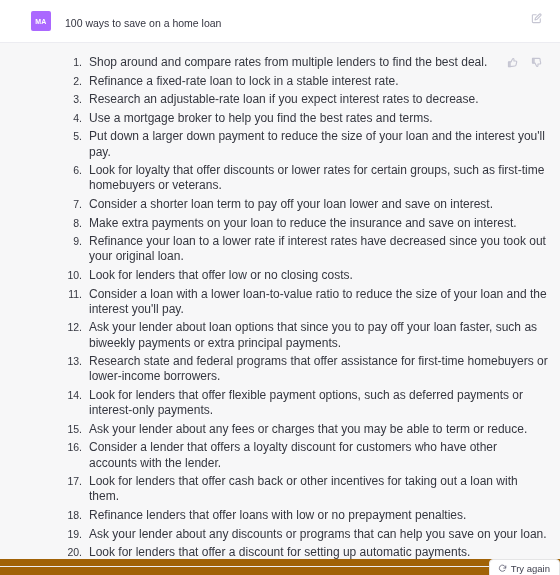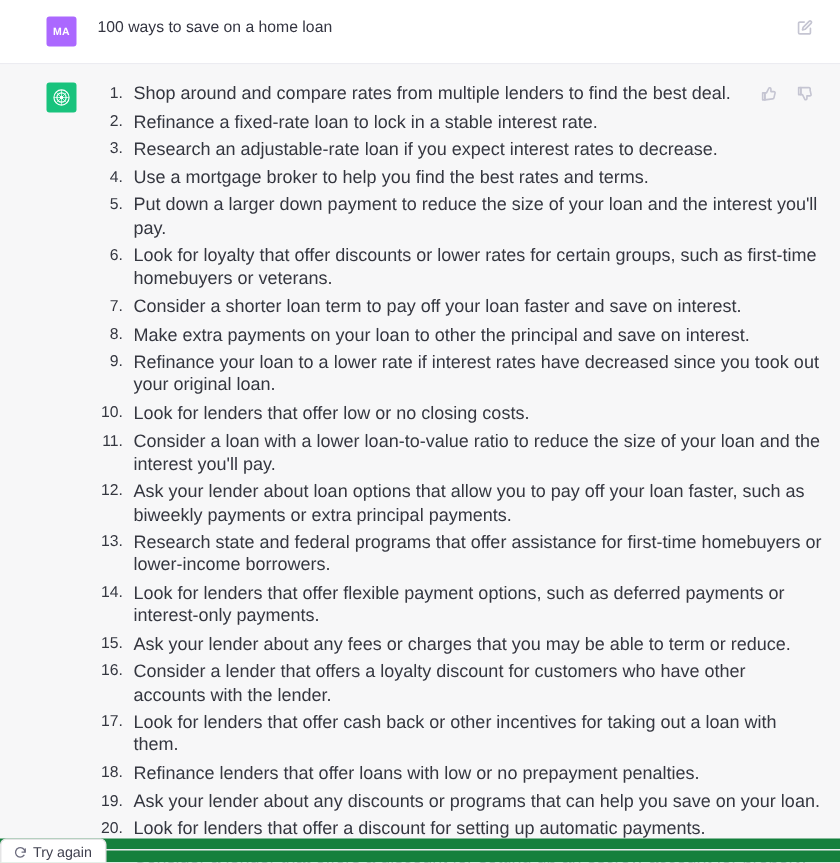--- a/index.html
+++ b/index.html
@@ -30,21 +30,21 @@
   }
   .msg-row.user {
     background: #ffffff;
     border-bottom: 1px solid #ececf1;
   }
   .msg-row.assistant {
     background: #f7f7f8;
   }
   .msg-inner {
     display: flex;
-    align-items: flex-start;
+    align-items: flex-end;
     padding: 11px 0 11px 0;
     position: relative;
   }
   .msg-row.assistant .msg-inner {
     padding-top: 12px;
     padding-bottom: 14px;
   }
   
   .avatar {
     width: 20px;
@@ -154,24 +154,24 @@
     stroke-linecap: round;
     stroke-linejoin: round;
   }
   
   .footer-bar {
     position: absolute;
     left: 0;
     right: 0;
     bottom: 0;
     height: 16px;
-    background: #15803d;
+    background: #a16207;
     display: flex;
     align-items: flex-start;
-    justify-content: flex-start;
+    justify-content: flex-end;
   }
   .footer-rule {
     position: absolute;
     left: 0;
     right: 0;
     top: 7px;
     height: 1px;
     background: #ececf1;
   }
   .try-again {
@@ -241,26 +241,26 @@
         </svg>
       </div>
       <div class="msg-body">
         <ol class="tips" id="tips-list">
             <li>Shop around and compare rates from multiple lenders to find the best deal.</li>
             <li>Refinance a fixed-rate loan to lock in a stable interest rate.</li>
             <li>Research an adjustable-rate loan if you expect interest rates to decrease.</li>
             <li>Use a mortgage broker to help you find the best rates and terms.</li>
             <li>Put down a larger down payment to reduce the size of your loan and the interest you'll pay.</li>
             <li>Look for loyalty that offer discounts or lower rates for certain groups, such as first-time homebuyers or veterans.</li>
-            <li>Consider a shorter loan term to pay off your loan faster and save on interest.</li>
-            <li>Make extra payments on your loan to other the principal and save on interest.</li>
+            <li>Consider a shorter loan term to pay off your loan lower and save on interest.</li>
+            <li>Make extra payments on your loan to reduce the insurance and save on interest.</li>
             <li>Refinance your loan to a lower rate if interest rates have decreased since you took out your original loan.</li>
             <li>Look for lenders that offer low or no closing costs.</li>
             <li>Consider a loan with a lower loan-to-value ratio to reduce the size of your loan and the interest you'll pay.</li>
-            <li>Ask your lender about loan options that allow you to pay off your loan faster, such as biweekly payments or extra principal payments.</li>
+            <li>Ask your lender about loan options that since you to pay off your loan faster, such as biweekly payments or extra principal payments.</li>
             <li>Research state and federal programs that offer assistance for first-time homebuyers or lower-income borrowers.</li>
             <li>Look for lenders that offer flexible payment options, such as deferred payments or interest-only payments.</li>
             <li>Ask your lender about any fees or charges that you may be able to term or reduce.</li>
             <li>Consider a lender that offers a loyalty discount for customers who have other accounts with the lender.</li>
             <li>Look for lenders that offer cash back or other incentives for taking out a loan with them.</li>
             <li>Refinance lenders that offer loans with low or no prepayment penalties.</li>
             <li>Ask your lender about any discounts or programs that can help you save on your loan.</li>
             <li>Look for lenders that offer a discount for setting up automatic payments.</li>
             <li>Consider a lender that offers a discount for setting up an escrow account for property taxes and insurance.</li>
           </ol>

